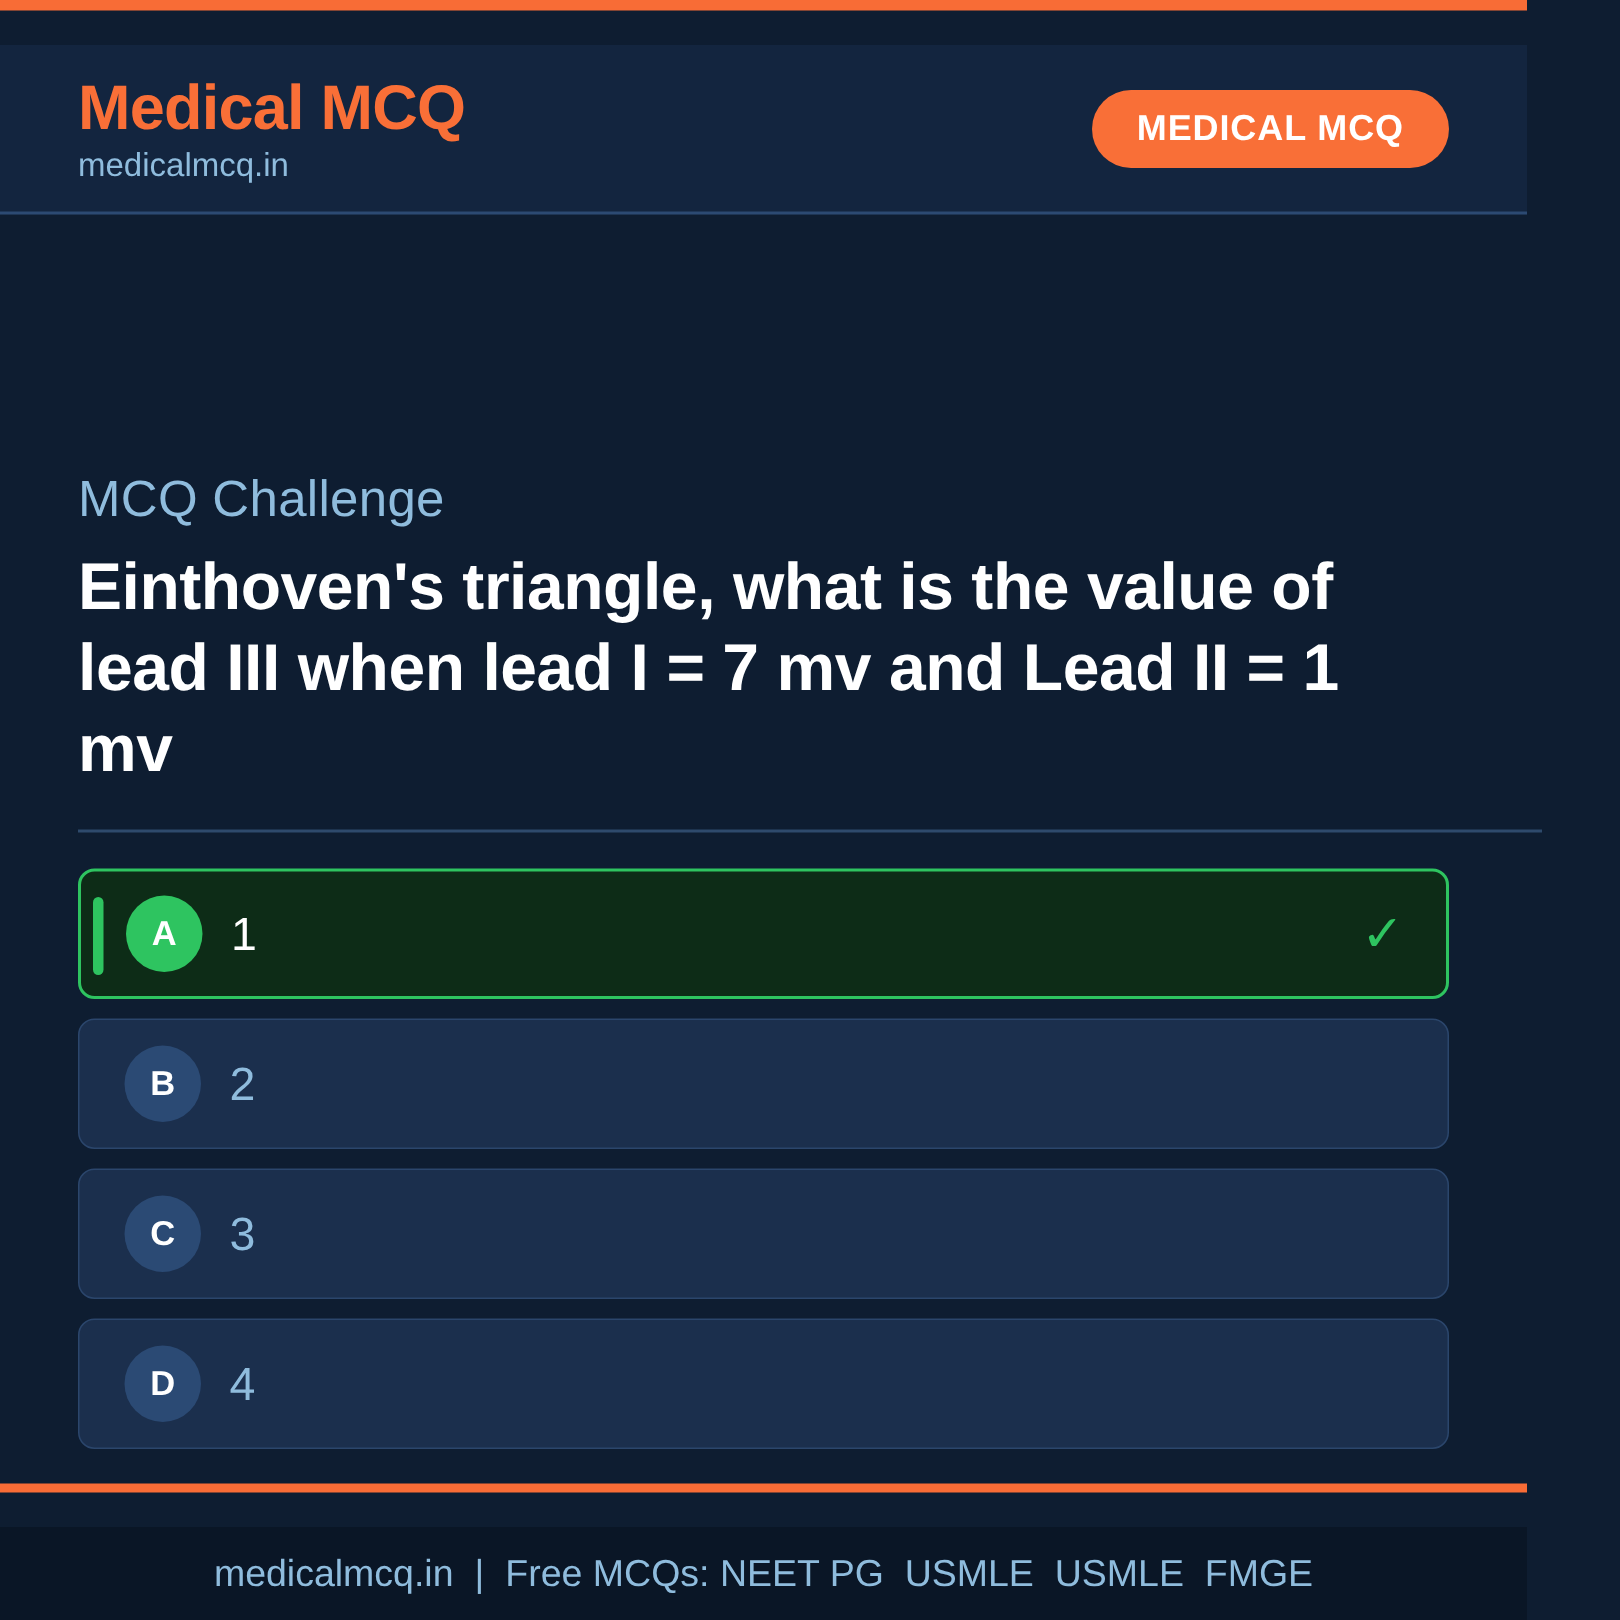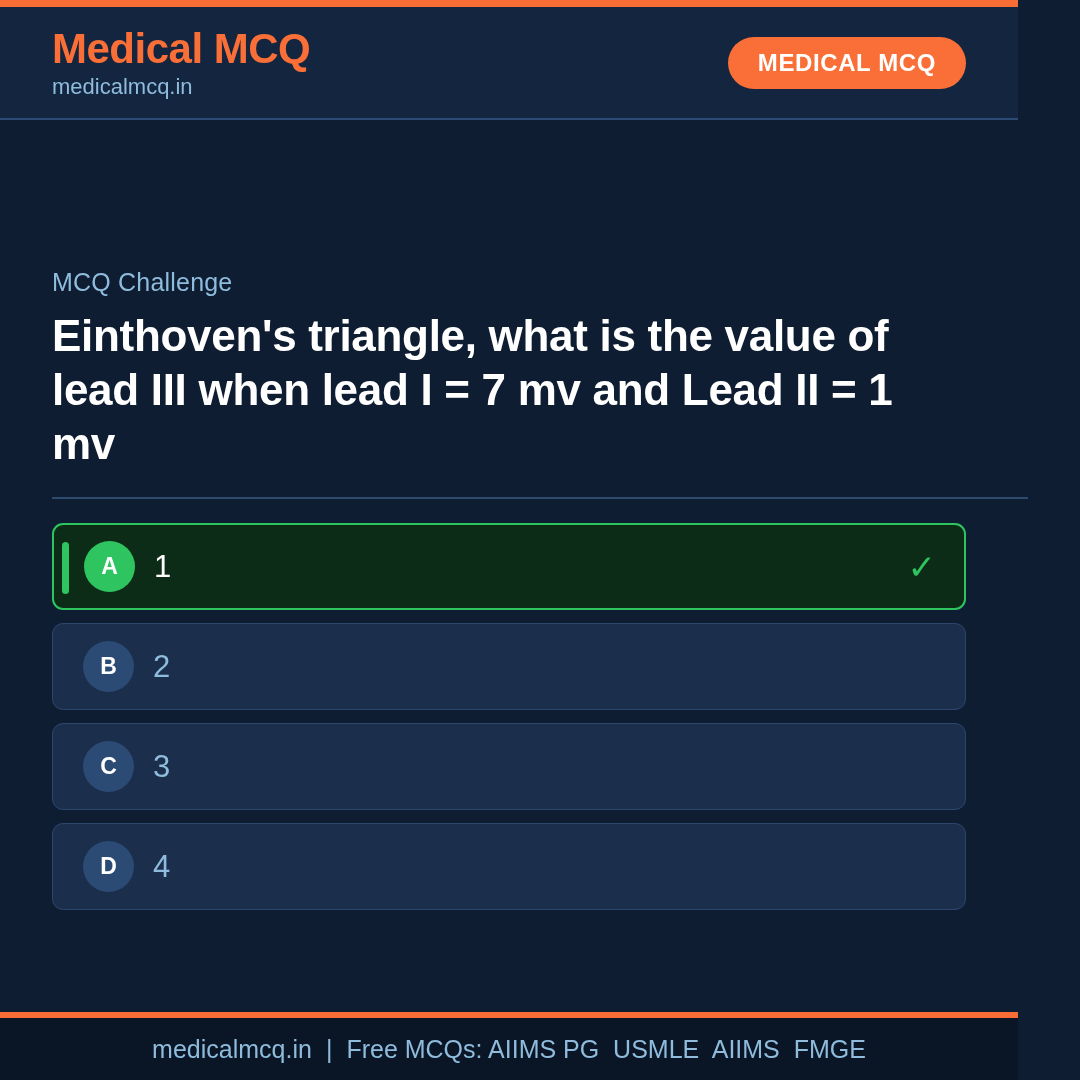--- a/index.html
+++ b/index.html
@@ -14,20 +14,21 @@
     overflow: hidden;
   }
 
   .page {
     position: relative;
     width: 1018px;
     height: 1080px;
     display: flex;
     flex-direction: column;
     background: #0e1d31;
+    gap: 23px;
   }
 
   
   .top-accent {
     height: 7px;
     width: 100%;
     background: #f86c36;
     flex: none;
   }
 
@@ -82,21 +83,21 @@
     padding: 0 52px;
     box-sizing: border-box;
     display: flex;
     flex-direction: column;
   }
 
   .question-block {
     margin-top: 148px;
   }
   .kicker {
-    font-size: 25px;
+    font-size: 34px;
     color: #8fbcdd;
     margin-bottom: 12px;
     letter-spacing: 0.2px;
   }
   .question-text {
     font-size: 44px;
     font-weight: bold;
     color: #ffffff;
     line-height: 1.23;
     letter-spacing: -0.3px;
@@ -261,16 +262,16 @@
       </div>
 
     </div>
   </div>
 
   <div class="bottom-accent"></div>
 
   <div class="footer">
     <span class="footer-text">medicalmcq.in</span>
     <span class="footer-sep">|</span>
-    <span class="footer-text">Free MCQs: AIIMS PG  USMLE  AIIMS  FMGE</span>
+    <span class="footer-text">Free MCQs: NEET PG  USMLE  USMLE  FMGE</span>
   </div>
 
 </div>
 
 </body></html>

